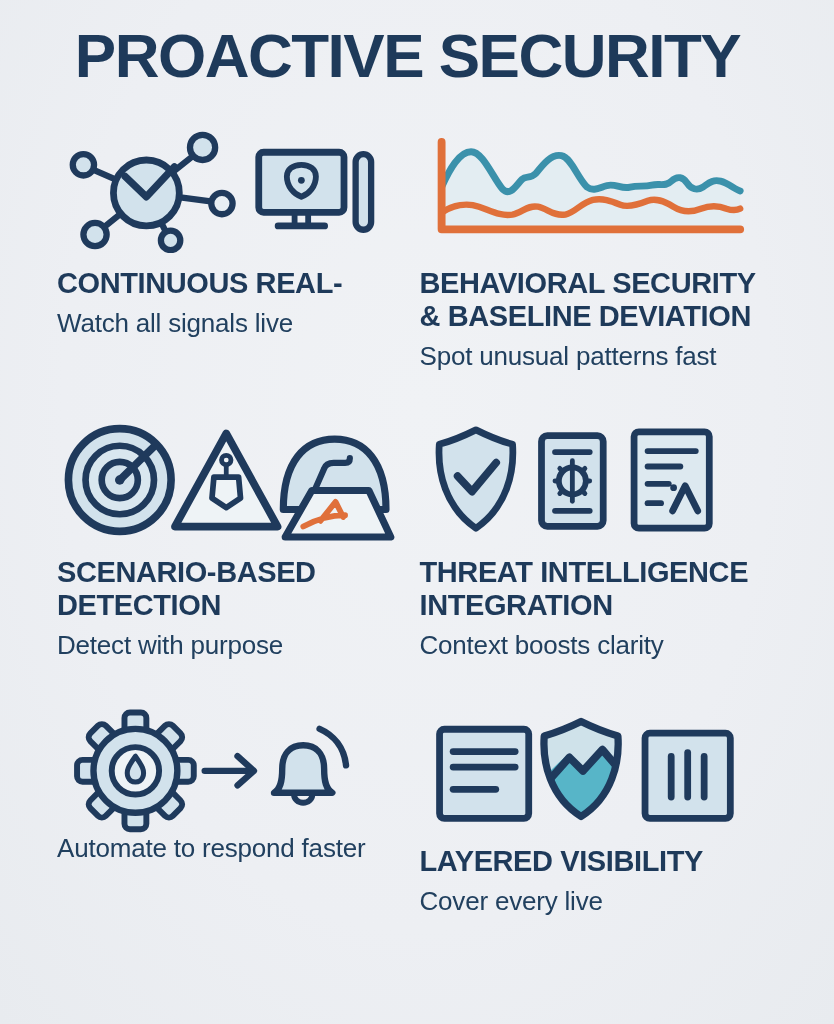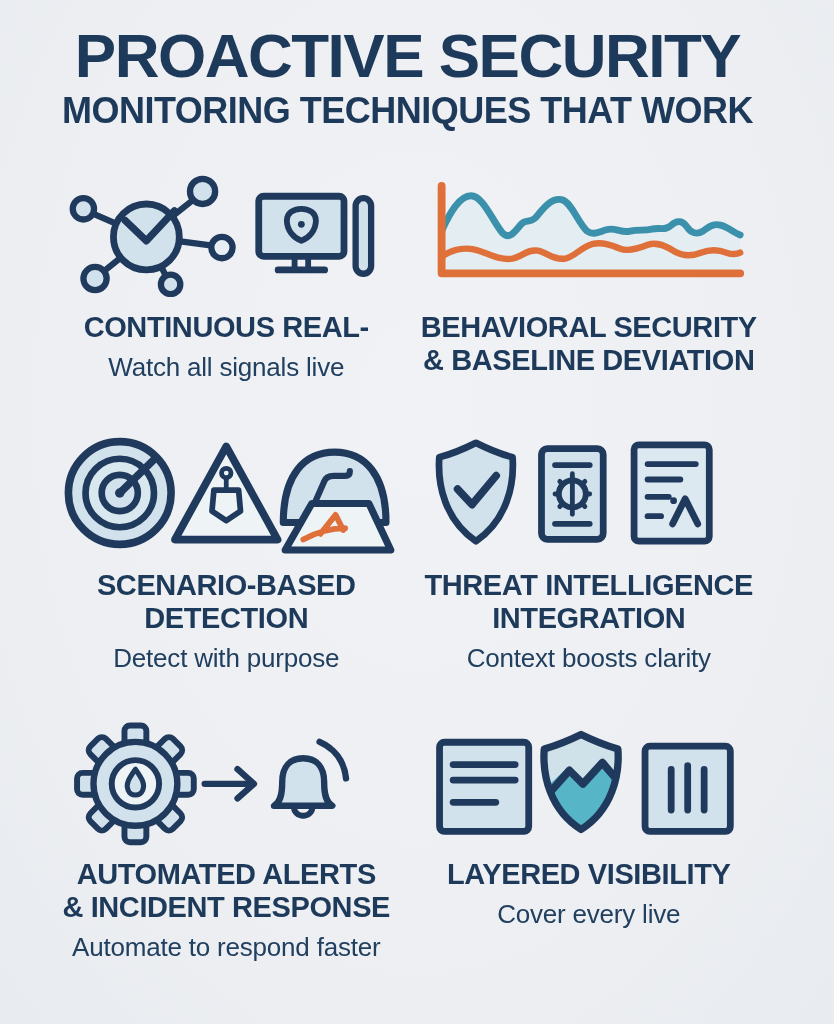--- a/index.html
+++ b/index.html
@@ -15,42 +15,41 @@
     font-size:62px;font-weight:bold;letter-spacing:-1.5px;line-height:1.02;
     margin:0;color:#1e3a5a;white-space:nowrap;
   }
   .title-sub{
     font-size:36px;font-weight:bold;letter-spacing:-0.5px;line-height:1.1;
     margin:4px 0 0 0;color:#1e3a5a;white-space:nowrap;
   }
   .grid{
     margin-top:40px;
     display:grid;grid-template-columns:1fr 1fr;
-    column-gap:24px;row-gap:44px;text-align:center;
+    column-gap:24px;row-gap:44px;
   }
   .section{min-width:0;}
   .icon-row{height:128px;display:flex;align-items:center;}
   .icon-row svg{display:block;}
   h2.sec-heading{
     font-size:29px;font-weight:bold;letter-spacing:-0.4px;line-height:1.14;
     margin:12px 0 8px 0;color:#1e3a5a;
   }
   p.sec-sub{
     font-size:26px;font-weight:normal;letter-spacing:-0.2px;
     margin:0;color:#21405f;
   }
 </style>
 </head>
 <body>
 
 <div class="canvas">
 
   <div class="title-block">
     <h1 class="title-main">PROACTIVE SECURITY</h1>
-    <h1 class="title-sub">MONITORING TECHNIQUES THAT WORK</h1>
   </div>
 
   <div class="grid">
 
     <div class="section">
       <div class="icon-row">
         <svg width="326" height="124" viewBox="0 0 336 128">
           <g stroke="#1f3a5c" stroke-width="6.5" fill="none" stroke-linecap="round">
             <line x1="92" y1="66" x2="150" y2="20"></line>
             <line x1="92" y1="66" x2="28" y2="38"></line>
@@ -90,20 +89,21 @@
           <path d="M22,58 C30,40 40,22 52,22 C64,22 74,48 84,60 C92,68 98,56 104,50 C108,46 112,50 118,44 C126,34 134,24 144,26 C154,28 160,48 170,58 C178,64 186,56 194,56 C202,56 206,60 214,58 C222,56 228,58 236,56 C244,54 250,58 256,52 C262,46 268,48 272,54 C276,60 282,62 288,58 C294,54 298,50 306,52 C314,54 320,60 326,62 L326,98 L22,98 Z" fill="#e3edf2" stroke="none"></path>
           <path d="M22,58 C30,40 40,22 52,22 C64,22 74,48 84,60 C92,68 98,56 104,50 C108,46 112,50 118,44 C126,34 134,24 144,26 C154,28 160,48 170,58 C178,64 186,56 194,56 C202,56 206,60 214,58 C222,56 228,58 236,56 C244,54 250,58 256,52 C262,46 268,48 272,54 C276,60 282,62 288,58 C294,54 298,50 306,52 C314,54 320,60 326,62" fill="none" stroke="#3b91ab" stroke-width="7" stroke-linecap="round"></path>
           <path d="M22,84 C34,76 48,74 60,78 C72,82 82,88 94,86 C104,84 110,76 120,78 C130,80 136,88 148,86 C158,84 164,74 176,71 C186,69 194,72 204,76 C212,79 222,76 232,72 C240,69 248,72 258,78 C266,83 276,84 286,80 C294,77 302,76 312,80 C318,82 322,82 326,80" fill="none" stroke="#e0703a" stroke-width="6.5" stroke-linecap="round"></path>
           <path d="M22,12 L22,101 L326,101" fill="none" stroke="#e0703a" stroke-width="8" stroke-linecap="round" stroke-linejoin="round"></path>
         </svg>
       </div>
       <h2 class="sec-heading">
         <span>BEHAVIORAL SECURITY</span><br>
         <span>&amp; BASELINE DEVIATION</span>
       </h2>
+      <p class="sec-sub">Spot unusual patterns fast</p>
     </div>
 
     <div class="section">
       <div class="icon-row">
         <svg width="342" height="128" viewBox="0 0 356 134" stroke-linecap="round" stroke-linejoin="round">
           <g stroke="#1f3a5c" fill="none">
             <circle cx="66" cy="67" r="54" fill="#d2e2ec" stroke-width="8"></circle>
             <circle cx="66" cy="67" r="36" fill="#d9e7ef" stroke-width="7"></circle>
             <circle cx="66" cy="67" r="19" fill="#d2e2ec" stroke-width="7"></circle>
             <line x1="66" y1="67" x2="104" y2="30" stroke-width="8"></line>
@@ -194,24 +194,20 @@
             <line x1="162" y1="72" x2="212" y2="72"></line>
             <polyline points="198,56 216,72 198,88"></polyline>
           </g>
           <g stroke="#1f3a5c" fill="none">
             <path d="M238,96 C245,92 247,84 247,70 C247,53 256,44 270,44 C284,44 293,53 293,70 C293,84 295,92 302,96 Z" fill="#d2e2ec" stroke-width="7"></path>
             <path d="M260,98 A10,9 0 0 0 280,98" stroke-width="6.5"></path>
             <path d="M288,26 C304,33 315,47 317,66" stroke-width="7"></path>
           </g>
         </svg>
       </div>
-      <h2 class="sec-heading">
-        <span>AUTOMATED ALERTS</span><br>
-        <span>&amp; INCIDENT RESPONSE</span>
-      </h2>
       <p class="sec-sub">Automate to respond faster</p>
     </div>
 
     <div class="section">
       <div class="icon-row">
         <svg width="326" height="126" viewBox="0 0 336 130" stroke-linecap="round" stroke-linejoin="round">
           <defs>
             <clipPath id="shieldClip">
               <path d="M166,16 C152,23 138,28 128,31 C126,58 134,94 166,114 C198,94 206,58 204,31 C194,28 180,23 166,16 Z"></path>
             </clipPath>

